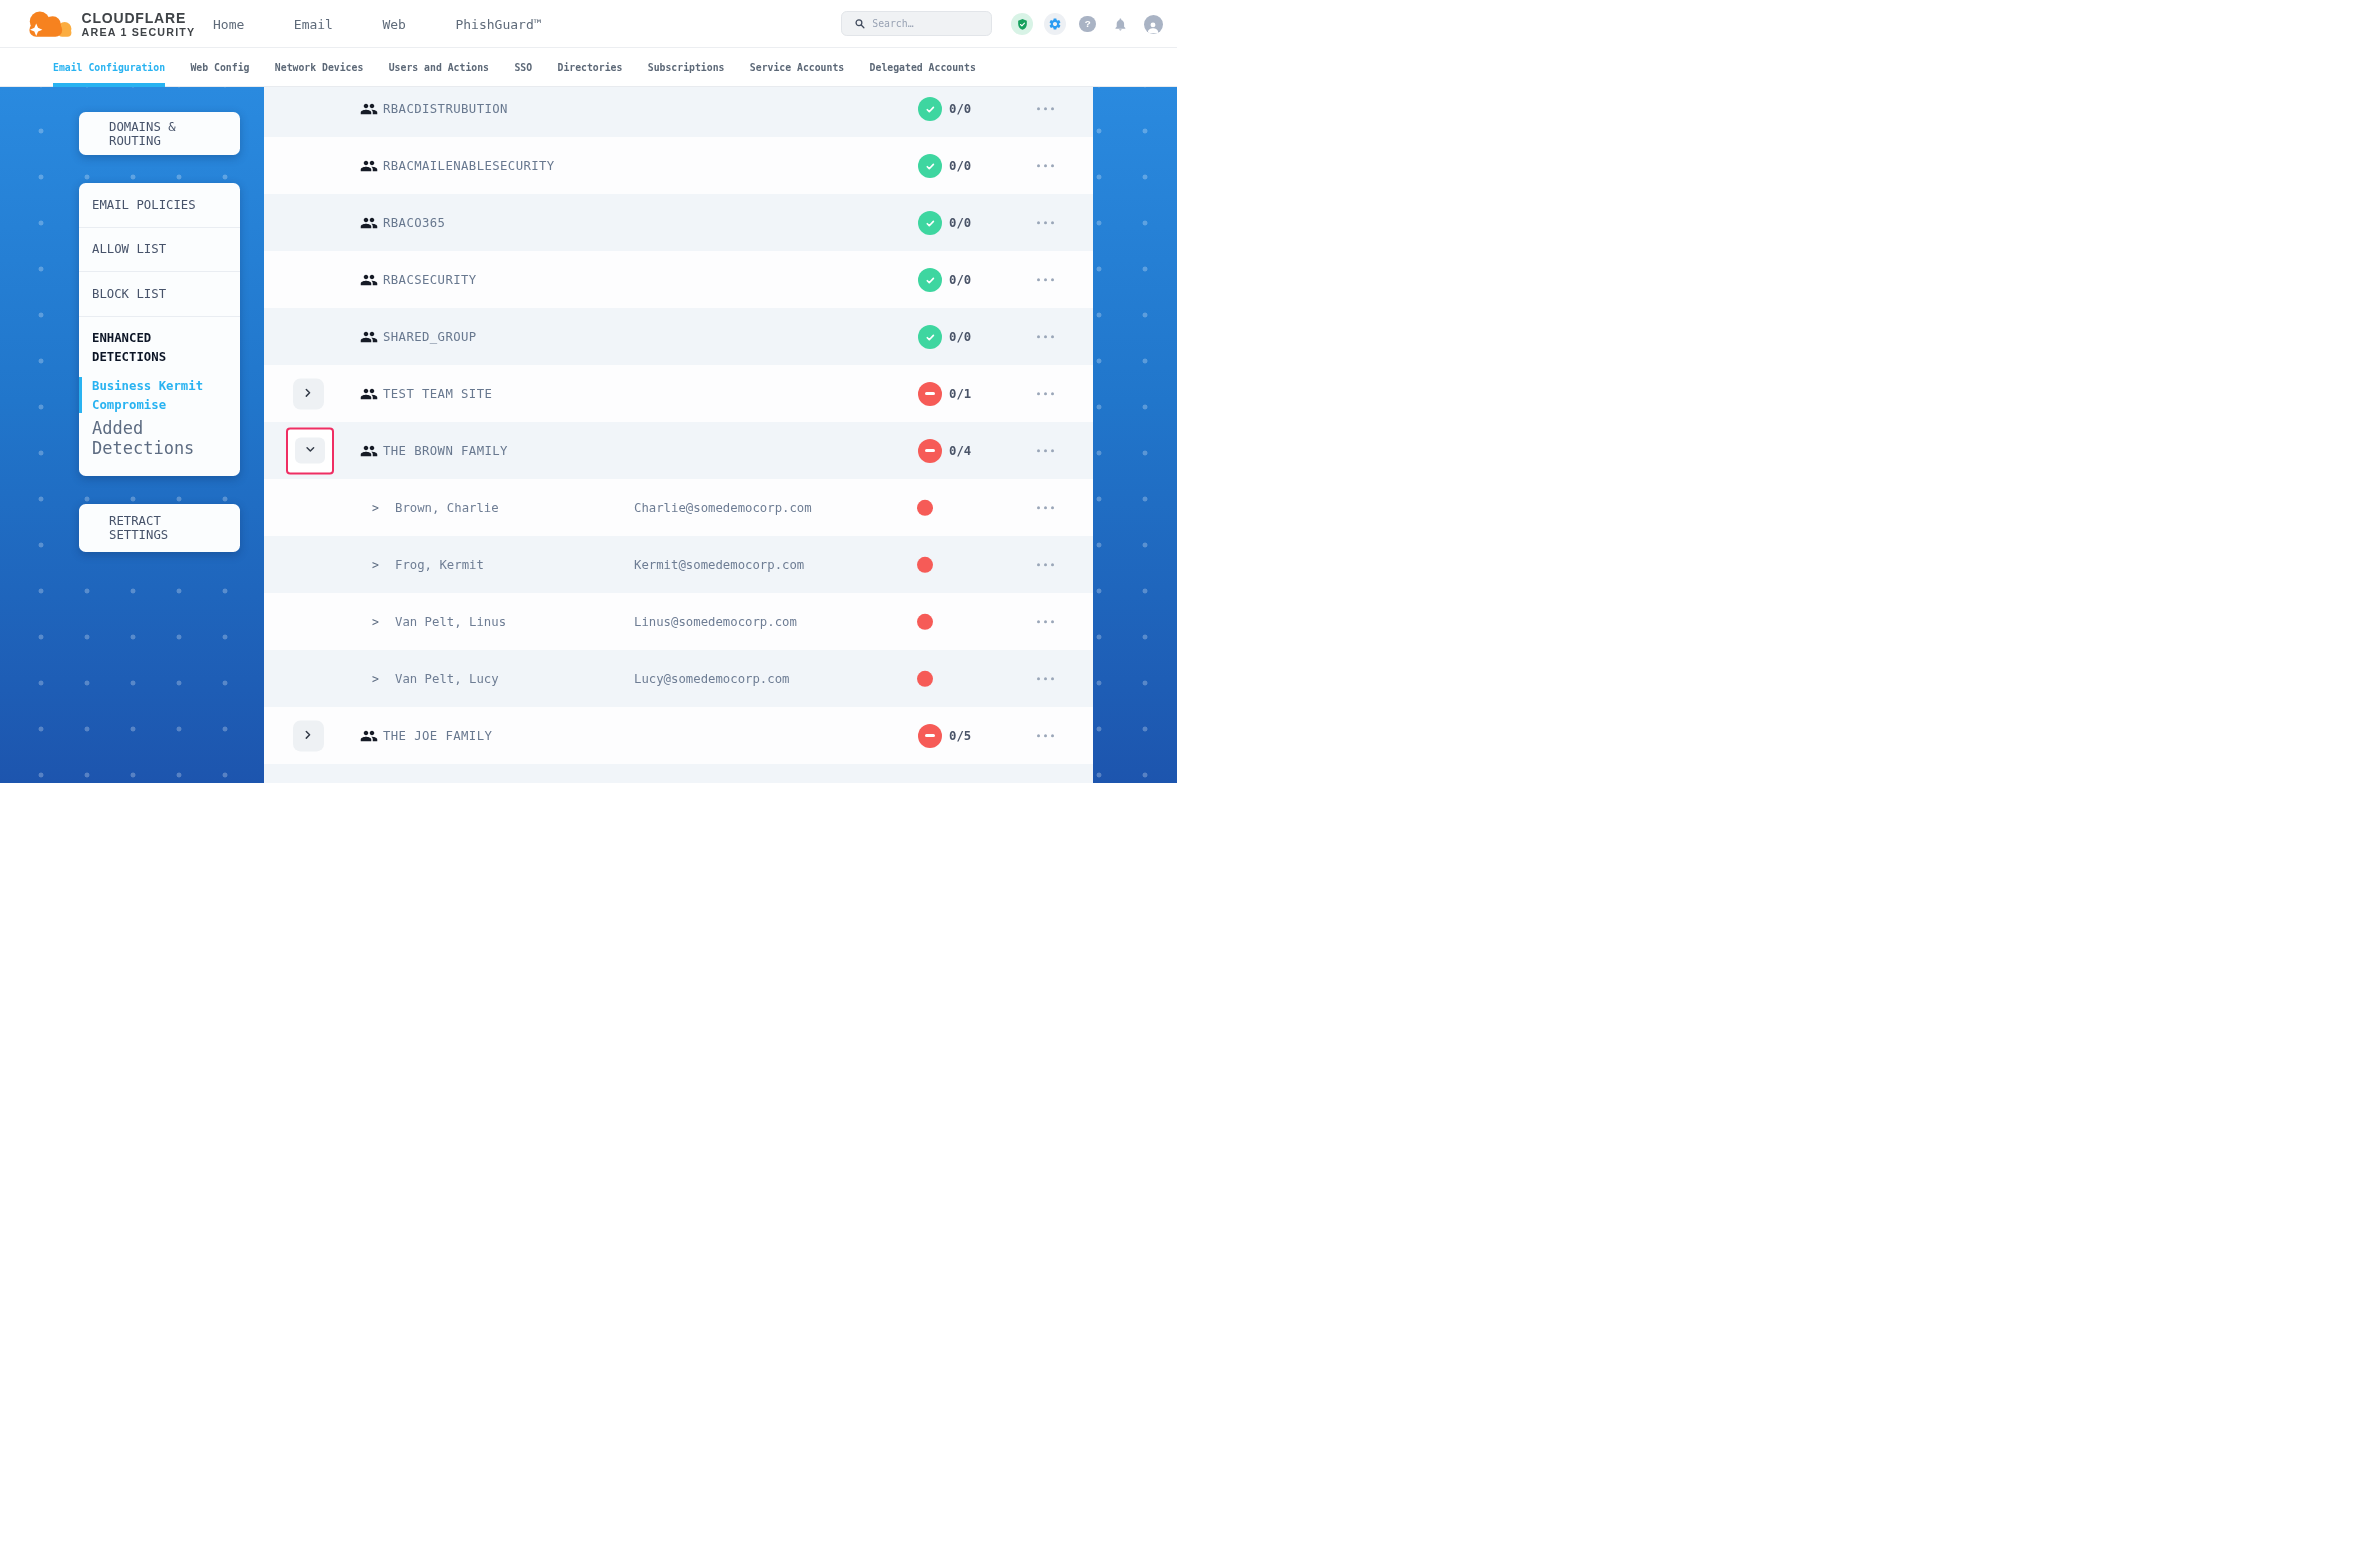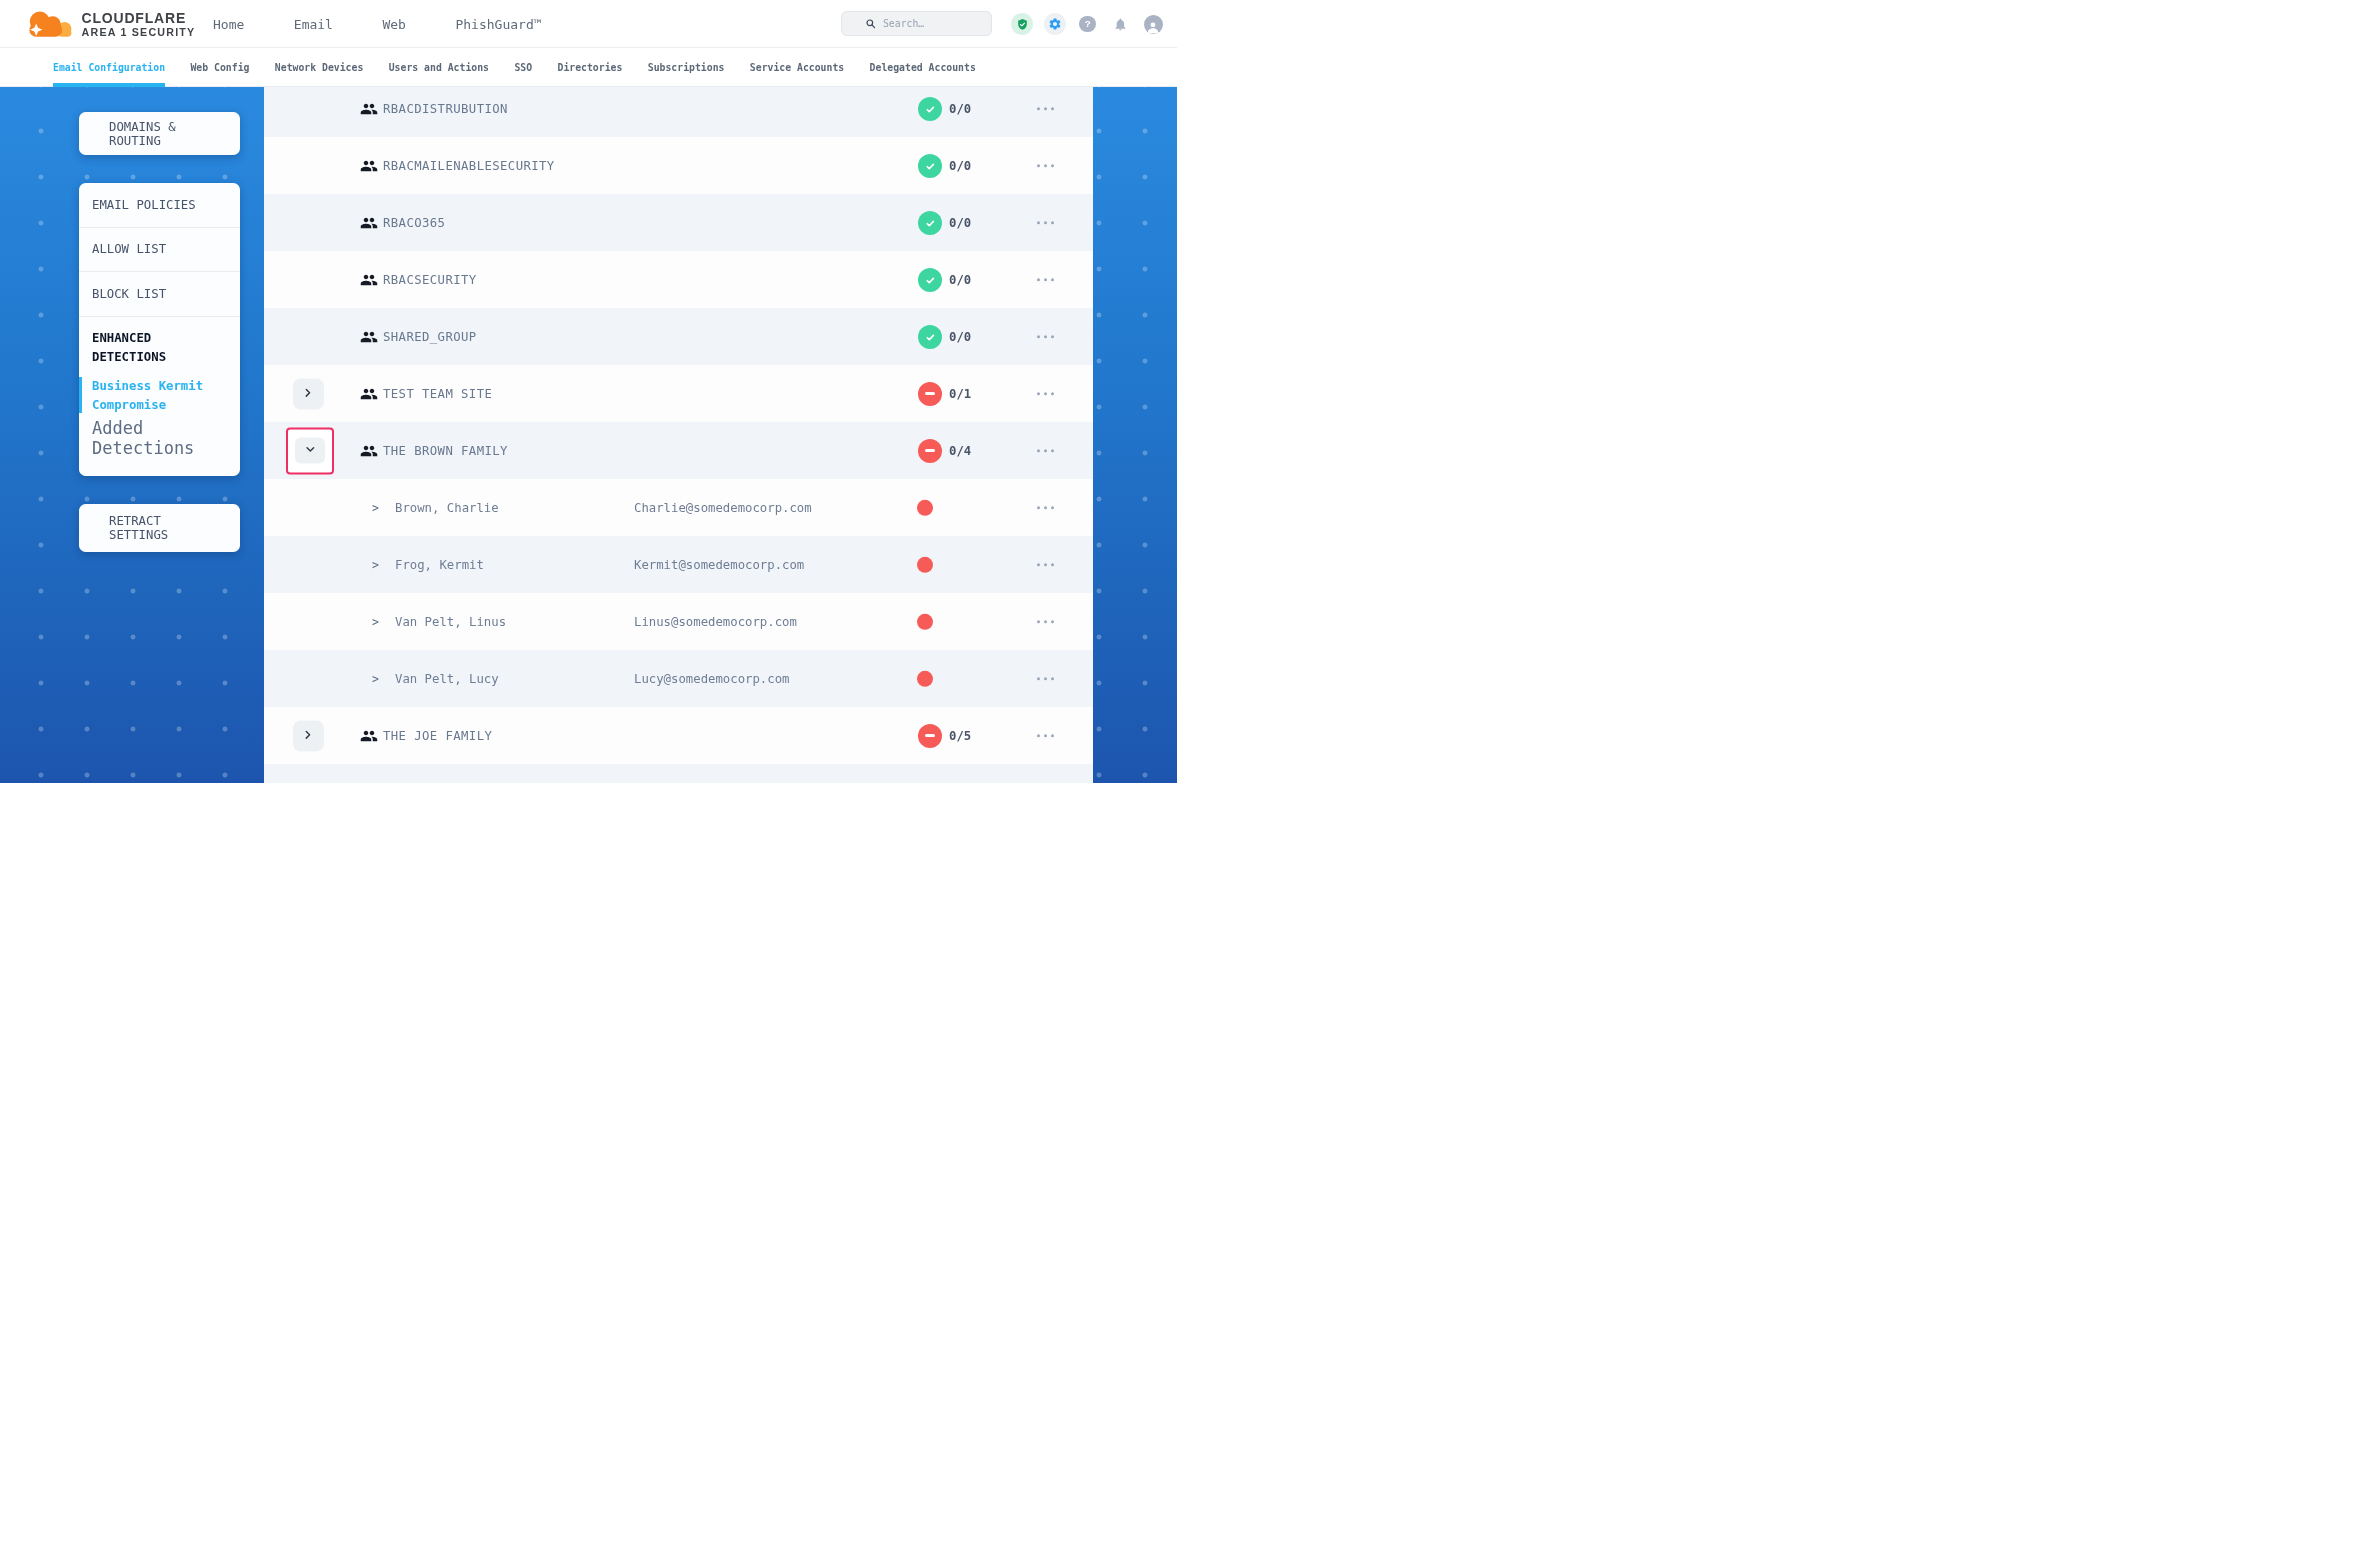--- a/index.html
+++ b/index.html
@@ -19,21 +19,21 @@
   .logo-cloud { width:52px; height:39px; }
   .brand-text { margin-left:6.6px; padding-top:5.7px; font-family:"Liberation Sans", sans-serif; color:#3f4347; }
   .brand-name { font-size:14px; font-weight:700; letter-spacing:0.8px; line-height:1.2; }
   .brand-sub  { font-size:10.7px; font-weight:700; letter-spacing:1.2px; line-height:1.3; }
   .top-nav { position:absolute; left:193px; top:0; height:48px; display:flex; align-items:center; gap:29.5px; }
   .nav-item { font-size:13px; color:#5f6b7a; cursor:pointer; white-space:nowrap;padding-left:20px; }
 
   .search-box {
     position:absolute; left:841px; top:10.7px; width:151px; height:25.4px;
     background:#f0f2f4; border:0.8px solid #e2e5e9; border-radius:5.7px;
-    display:flex; align-items:center; padding:0 24px; gap:7.4px;
+    display:flex; align-items:center; padding:0 13px; gap:7.4px;
   }
   .search-box input {
     border:none; outline:none; background:transparent; width:100%;
     font-family:"DejaVu Sans Mono", monospace; font-size:9.8px; color:#44506a;
   }
   .search-box input::placeholder { color:#98a2b3; }
 
   .hdr-icons { position:absolute; right:13px; top:0; height:48px; display:flex; align-items:center; gap:10.7px; }
   .icon-circle { width:22px; height:22px; border-radius:50%; display:flex; align-items:center; justify-content:center; cursor:pointer; }
   .ic-shield { background:#d8f3e6; }

